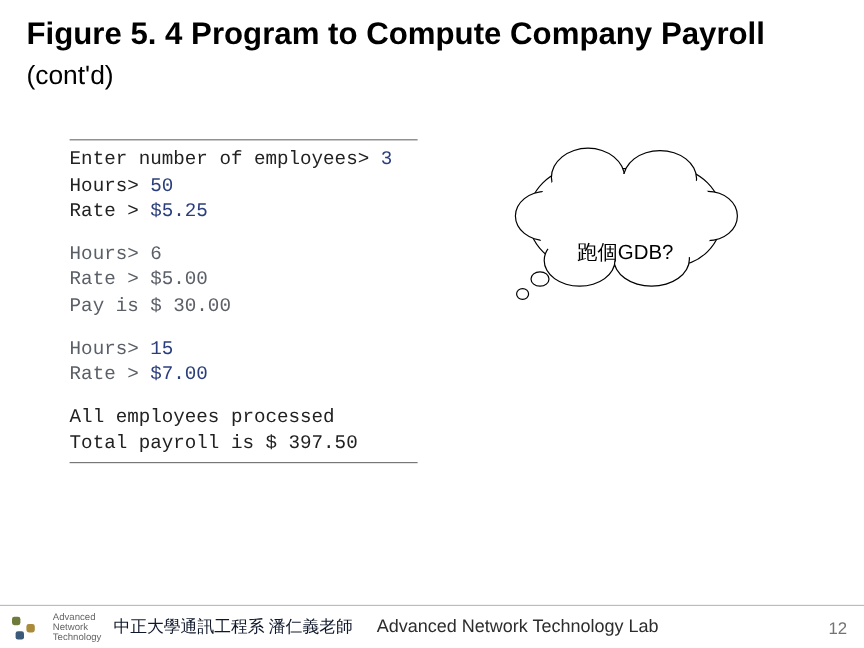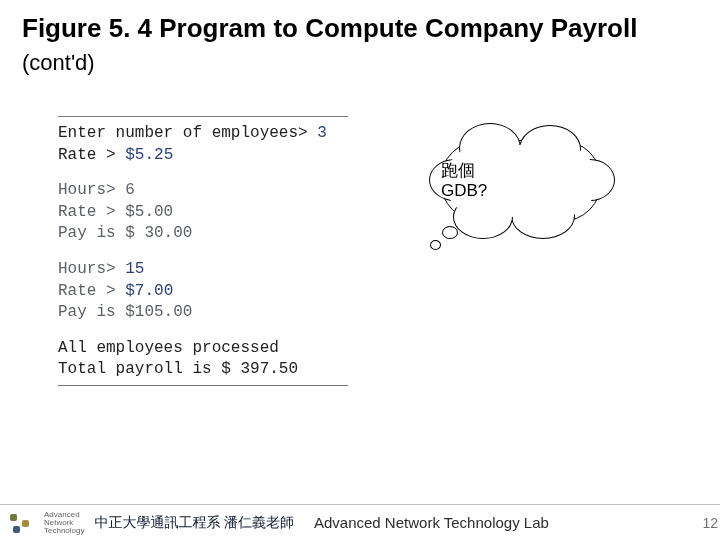--- a/index.html
+++ b/index.html
@@ -91,22 +91,22 @@
     left: 4px; top: 4px; right: 4px; bottom: 4px;
     background: #fff;
     border-radius: 44px;
   }
   .cloud-text {
     position: absolute;
     left: 0; top: 0;
     width: 160px;
     height: 80px;
     display: flex;
-    flex-direction: column;
-    align-items: flex-start;
+    flex-direction: row;
+    align-items: flex-end;
     justify-content: center;
     font-family: "Microsoft JhengHei", "PMingLiU", Arial, sans-serif;
     font-size: 17px;
     line-height: 1.2;
     text-align: center;
     z-index: 5;
   }
   .tail1, .tail2 {
     position: absolute;
     background: #fff;
@@ -118,21 +118,21 @@
 
   .footer {
     position: absolute;
     left: 0;
     bottom: 0;
     width: 720px;
     height: 36px;
     border-top: 1px solid #bdbdbd;
     display: flex;
     align-items: center;
-    padding: 0 2px 0 8px;
+    padding: 0 14px 0 8px;
     box-sizing: border-box;
     font-size: 14px;
     color: #3a3a3a;
   }
   .footer .logo {
     width: 30px;
     height: 24px;
     margin-right: 6px;
     position: relative;
     flex-shrink: 0;
@@ -178,38 +178,40 @@
   <div class="title">
     <span>Figure 5. 4  Program to Compute Company Payroll </span><span class="contd">(cont'd)</span>
   </div>
 
   <div class="program">
     <hr class="hr">
     <div>
       <span>Enter number of employees&gt; </span><span class="num-blue">3</span>
     </div>
     <div>
+      <span>Hours&gt; </span><span class="num-blue">50</span>
+    </div>
+    <div>
       <span>Rate &gt; </span><span class="num-blue">$5.25</span>
     </div>
 
     <div class="gap"></div>
 
     <div class="dark">Hours&gt; 6</div>
     <div class="dark">Rate &gt; $5.00</div>
     <div class="dark">Pay is $ 30.00</div>
 
     <div class="gap"></div>
 
     <div class="dark">
       <span>Hours&gt; </span><span class="num-blue">15</span>
     </div>
     <div class="dark">
       <span>Rate &gt; </span><span class="num-blue">$7.00</span>
     </div>
-    <div class="dark">Pay is $105.00</div>
 
     <div class="gap"></div>
 
     <div>All employees processed</div>
     <div>Total payroll is $  397.50</div>
     <hr class="hr">
   </div>
 
   <div class="cloud-wrap">
     <div class="cloud">

